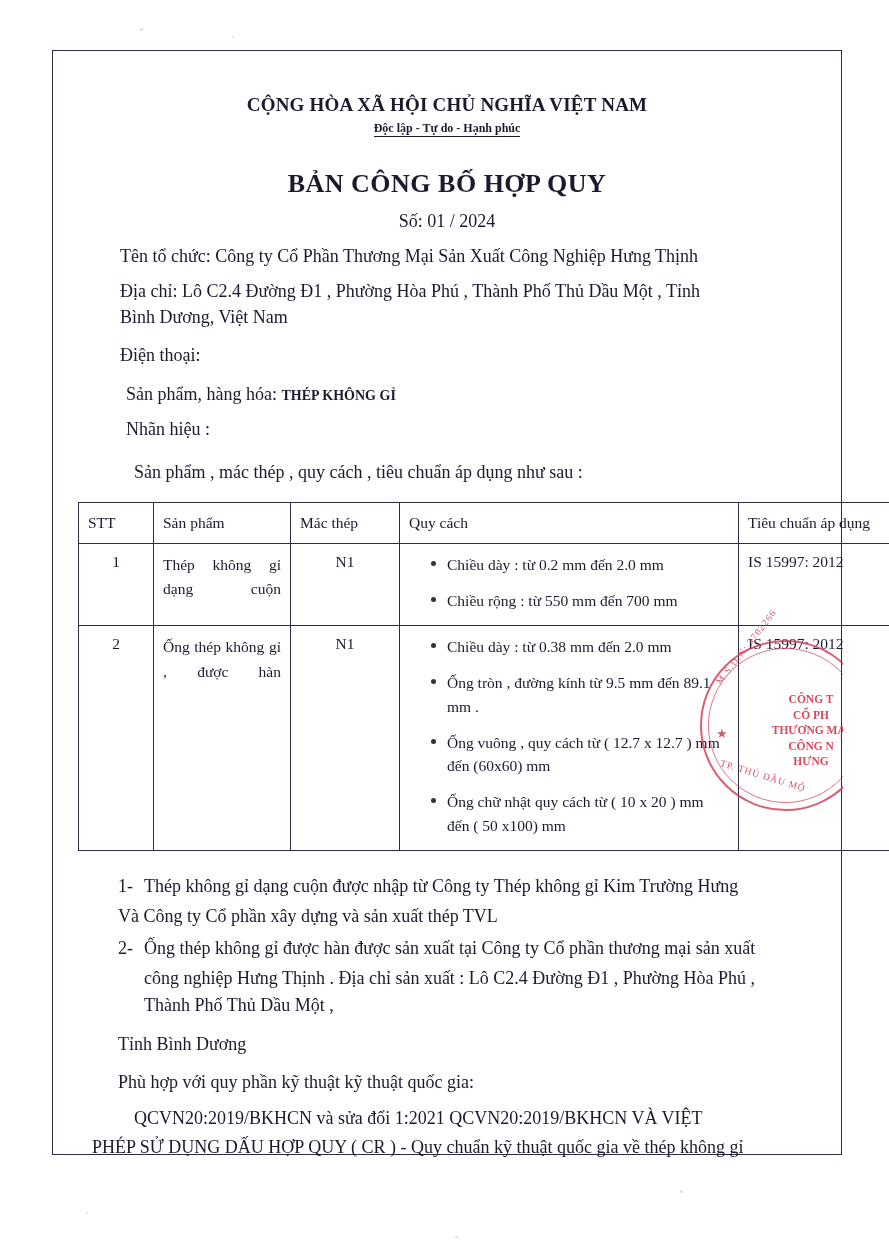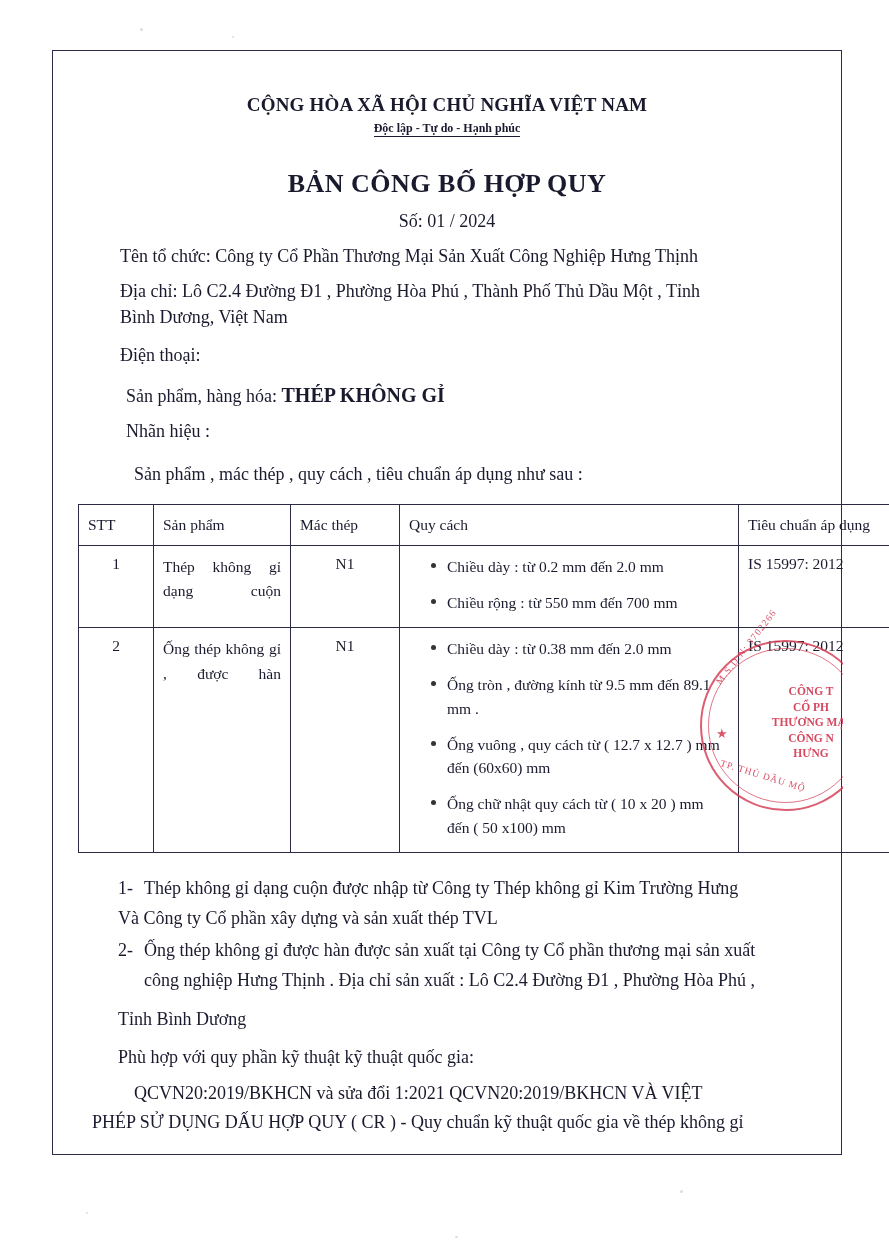--- a/index.html
+++ b/index.html
@@ -74,21 +74,21 @@
   }
   .indent-1 { padding-left: 42px; }
   .indent-2 { padding-left: 48px; }
   .indent-3 { padding-left: 56px; }
   .bold { font-weight: bold; }
   .prod-line {
     font-size: 18px;
     margin-top: 16px;
     padding-left: 48px;
   }
-  .prod-line .bold { font-size: 20px; text-align: center; }
+  .prod-line .bold { font-size: 14px; text-align: center; }
   .tbl-wrap {
     margin-top: 16px;
   }
   table.spec {
     border-collapse: collapse;
     width: 735px;
     font-size: 15.5px;
     table-layout: fixed;
   }
   table.spec th, table.spec td {
@@ -217,21 +217,21 @@
     color: #d33a52;
     transform: rotate(17deg);
     transform-origin: left top;
     letter-spacing: 1px;
     white-space: nowrap;
     opacity: 0.9;
   }
   .seal .center {
     position: absolute;
     left: 46px;
-    top: 44px;
+    top: 52px;
     width: 130px;
     text-align: center;
     color: #d33a52;
     font-size: 11.5px;
     font-weight: bold;
     line-height: 1.35;
     opacity: 0.92;
   }
   .seal-edge-mask {
     position: absolute;
@@ -321,20 +321,21 @@
         <div class="note-num">1-</div>
         <div class="note-body">Thép không gỉ dạng cuộn được nhập từ Công ty Thép không gỉ Kim Trường Hưng</div>
       </div>
       <div class="note-cont">Và Công ty Cổ phần xây dựng và sản xuất thép TVL</div>
 
       <div class="note-item" style="margin-top:5px">
         <div class="note-num">2-</div>
         <div class="note-body">Ống thép không gỉ được hàn được sản xuất tại Công ty Cổ phần thương mại sản xuất</div>
       </div>
       <div class="note-cont2">công nghiệp Hưng Thịnh . Địa chỉ sản xuất : Lô C2.4 Đường Đ1 , Phường Hòa Phú ,</div>
+      <div class="note-cont2">Thành Phố Thủ Dầu Một ,</div>
     </div>
 
     <div class="tail">
       <div class="p1">Tỉnh Bình Dương</div>
       <div class="p2">Phù hợp với quy phần kỹ thuật kỹ thuật quốc gia:</div>
       <div class="p3">QCVN20:2019/BKHCN và sửa đổi 1:2021  QCVN20:2019/BKHCN VÀ VIỆT</div>
       <div class="p4">PHÉP SỬ DỤNG DẤU HỢP QUY ( CR ) -  Quy chuẩn kỹ thuật quốc gia về thép không gỉ</div>
     </div>
 
   </div>

